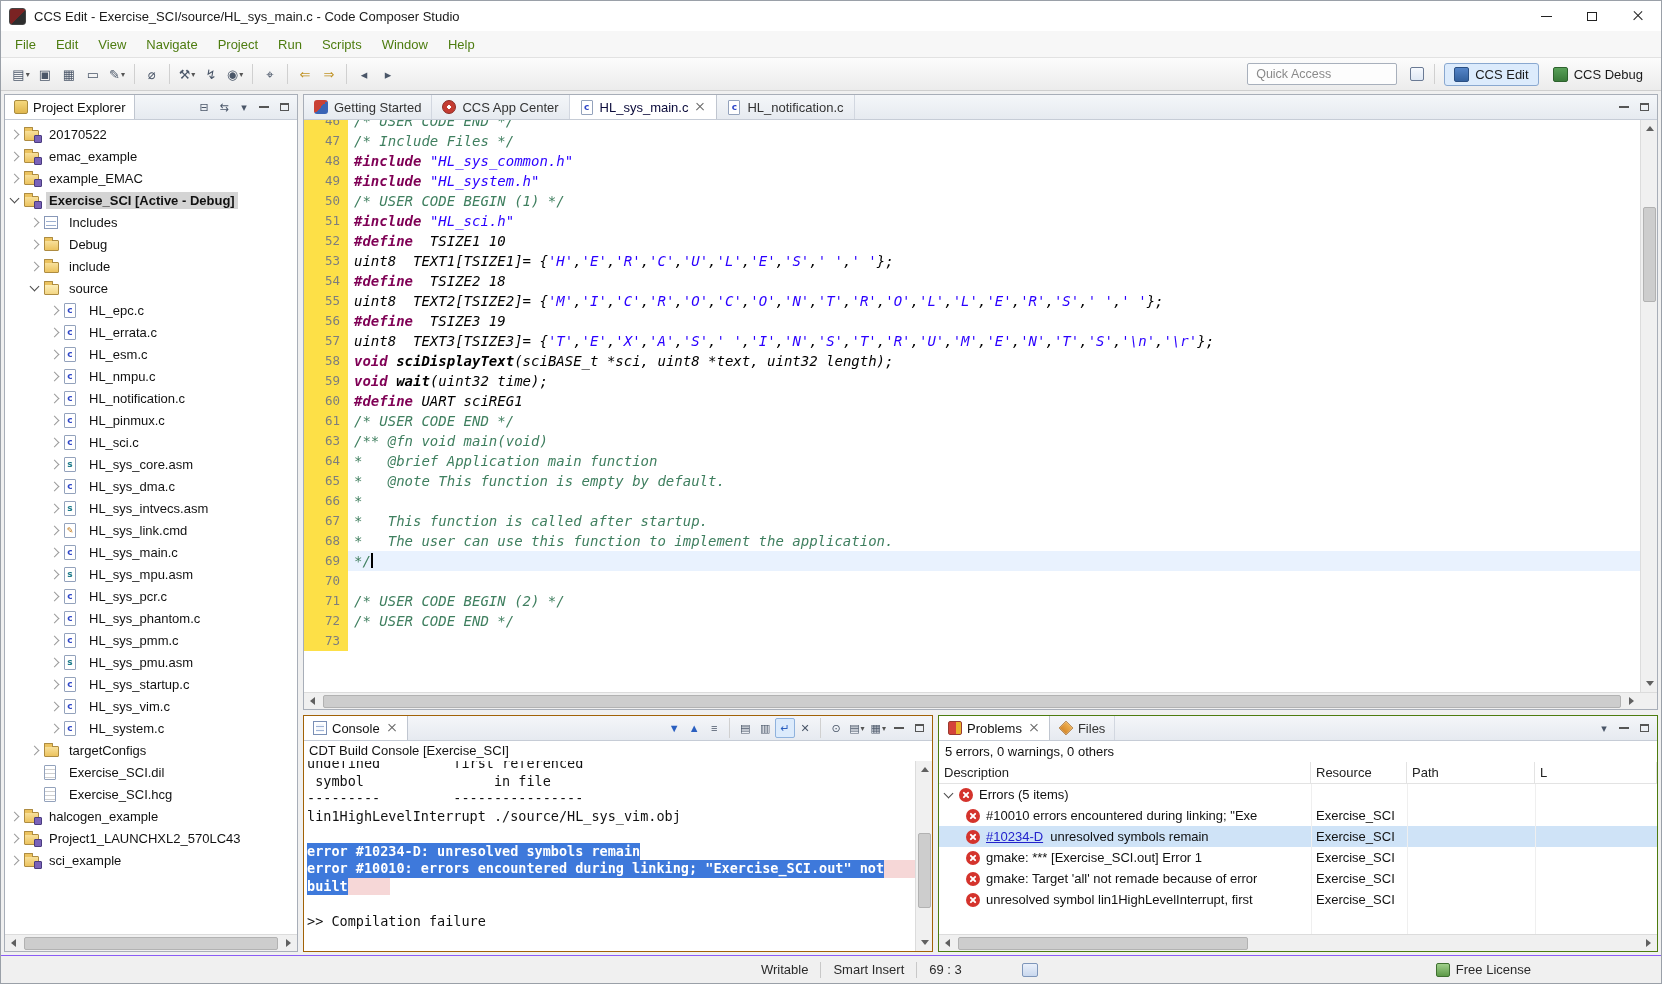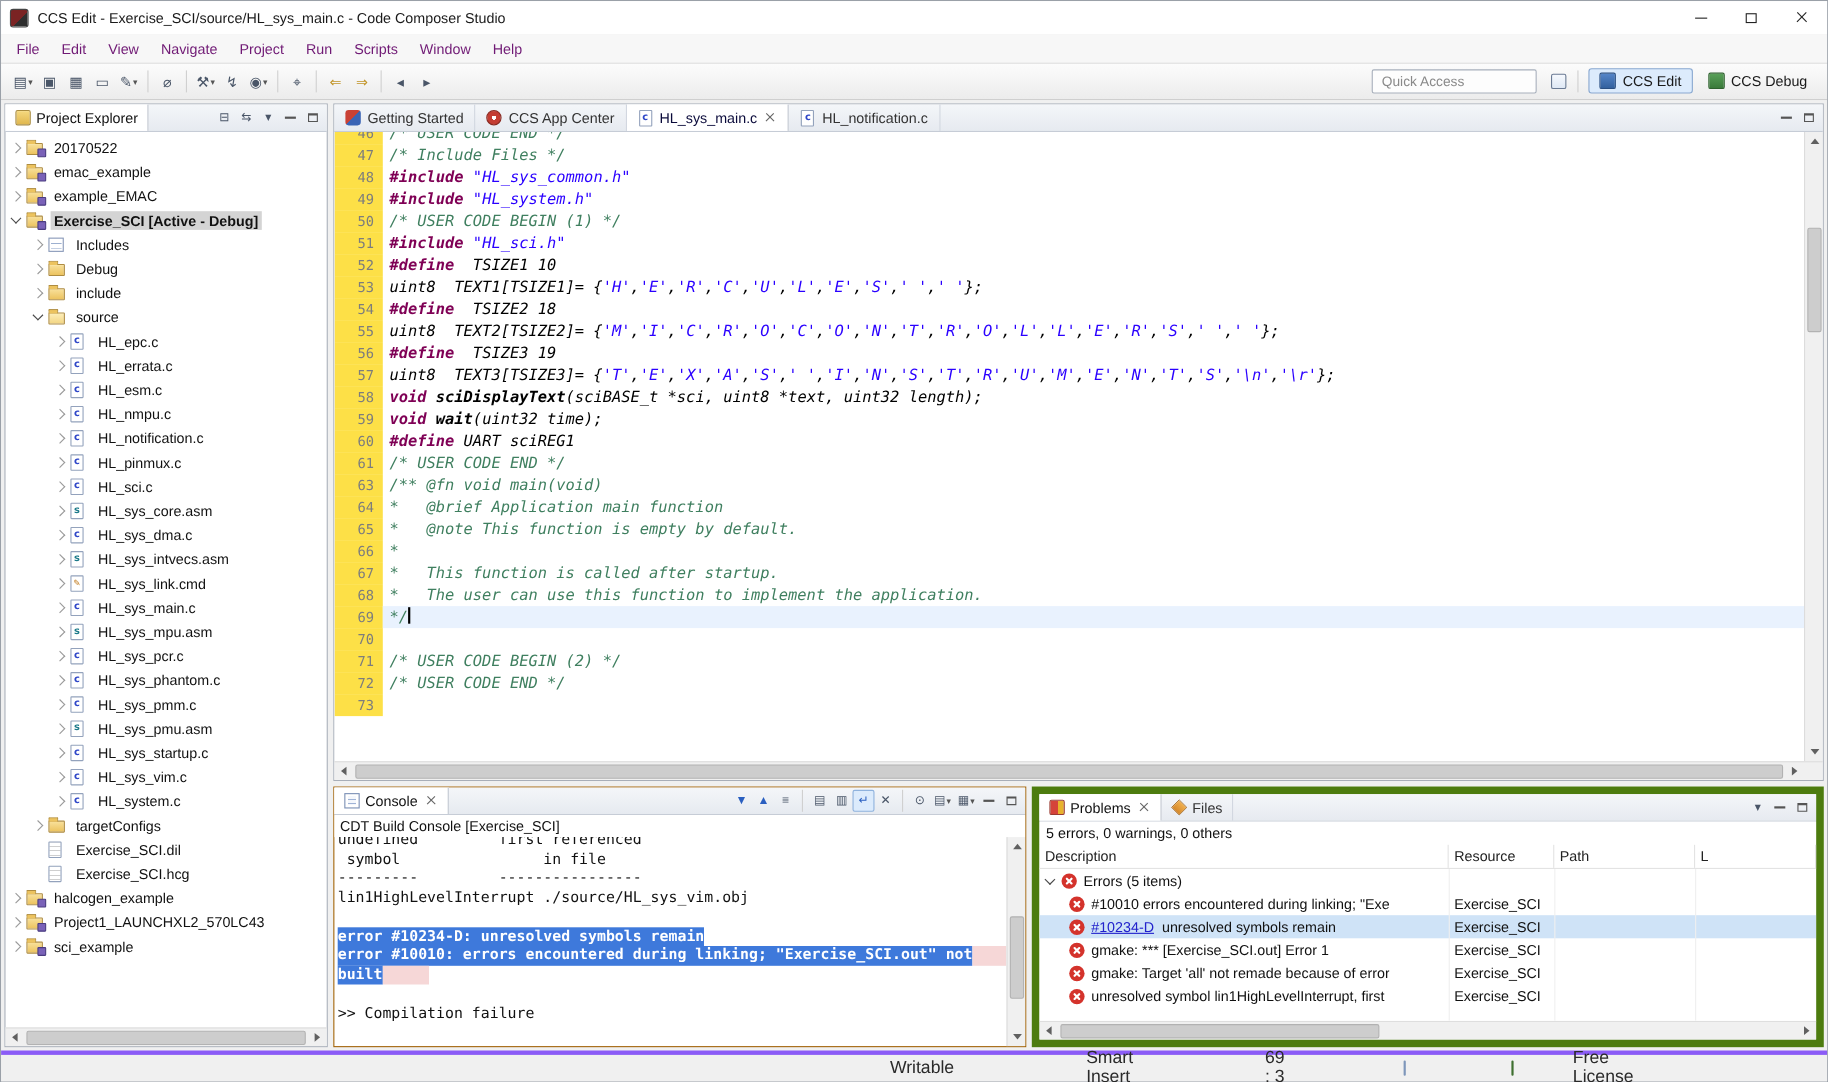--- a/index.html
+++ b/index.html
@@ -15,21 +15,21 @@
   .win-controls { margin-left:auto; display:flex; height:100%; }
   .win-btn { width:46px; height:100%; display:flex; align-items:center; justify-content:center; }
   .wc-min { width:11px; height:1px; background:#222; }
   .wc-max { width:10px; height:9px; border:1px solid #222; }
   .wc-close { width:12px; height:12px; position:relative; }
   .wc-close::before,.wc-close::after { content:''; position:absolute; left:0; right:0; top:5px; height:1.4px; background:#222; }
   .wc-close::before { transform:rotate(45deg); } .wc-close::after { transform:rotate(-45deg); }
 
   
   .menubar { height:26px; flex:0 0 26px; background:#f7f7f7; display:flex; align-items:center; padding-left:4px; }
-  .menu-item { padding:0 10px; font-size:13px; color:#701a75; }
+  .menu-item { padding:0 10px; font-size:13px; color:#4d7c0f; }
   .toolbar { height:34px; flex:0 0 34px; background:linear-gradient(#fcfcfc,#ececec); border-top:1px solid #e2e2e2; border-bottom:1px solid #cfcfcf; display:flex; align-items:center; padding:0 8px; }
   .tb-left { display:flex; align-items:center; }
   .tb-right { margin-left:auto; display:flex; align-items:center; }
   .tb-btn,.tool-btn { height:24px; min-width:24px; padding:0 2px; display:inline-flex; align-items:center; justify-content:center; border:1px solid transparent; border-radius:2px; }
   .tool-btn { height:20px; min-width:20px; }
   .tool-btn.active { background:#dcebfc; border-color:#8fb2dd; }
   .tb-glyph { font-size:13px; line-height:1; }
   .tool-btn .tb-glyph { font-size:11px; }
   .tb-caret { font-size:8px; color:#555; margin-left:1px; }
   .tb-sep { width:1px; height:20px; background:#d0d0d0; margin:0 5px; display:inline-block; }
@@ -41,21 +41,21 @@
   .persp-icon.edit { background:linear-gradient(#5585c8,#33619e); border:1px solid #2a4f82; }
   .persp-icon.debug { background:linear-gradient(#58a058,#3a7a3a); border:1px solid #2e622e; }
 
   
   .main { flex:1; display:flex; padding:3px; min-height:0; background:#f0f0f0; }
   .explorer { width:294px; flex:0 0 294px; display:flex; flex-direction:column; border:1px solid #a8aeb8; background:#fff; min-height:0; }
   .right-col { flex:1; display:flex; flex-direction:column; margin-left:5px; min-width:0; min-height:0; }
   .editor-panel { flex:1; border:1px solid #a8aeb8; background:#fff; display:flex; flex-direction:column; min-height:0; }
   .bottom-row { height:237px; flex:0 0 237px; display:flex; margin-top:5px; min-width:0; }
   .console-panel { width:630px; flex:0 0 630px; border:1px solid #a16207; background:#fff; display:flex; flex-direction:column; min-height:0; }
-  .problems-panel { flex:1; margin-left:5px; border:7px solid #4d7c0f; background:#fff; display:flex; flex-direction:column; min-width:0; }
+  .problems-panel { flex:1; margin-left:5px; border:1px solid #4d7c0f; background:#fff; display:flex; flex-direction:column; min-width:0; }
 
   
   .view-header { height:25px; flex:0 0 25px; background:linear-gradient(#f4f6f9,#e6eaf0); border-bottom:1px solid #c6ccd6; display:flex; align-items:stretch; }
   .view-tab { display:inline-flex; align-items:center; padding:0 9px; font-size:13px; color:#333; border-right:1px solid #d2d7e0; white-space:nowrap; }
   .view-tab.active { background:#fff; color:#111; border-right:1px solid #c0c6d0; }
   .view-tools { margin-left:auto; display:flex; align-items:center; padding-right:3px; }
   .vicon { width:14px; height:14px; margin-right:5px; flex:0 0 14px; }
   .explorer-vicon { background:linear-gradient(#f5d87e,#e0b74e); border:1px solid #a98c3f; border-radius:2px; }
   .console-vicon { background:#f4f7fc; border:1px solid #7a8fb5; background-image:repeating-linear-gradient(180deg,#9fb3d6 0 1px,transparent 1px 4px); background-clip:content-box; padding:2px; }
   .vicon-problems { background:linear-gradient(90deg,#d5433a 0 7px,#e8b22c 7px 14px); border:1px solid #9a3a30; border-radius:2px; }
@@ -137,21 +137,21 @@
   .prow { display:flex; align-items:center; height:21px; font-size:13px; white-space:pre; position:relative; }
   .prow.selected { background:#cfe3f7; }
   .pcell { display:flex; align-items:center; padding:0 5px; height:100%; overflow:hidden; flex-shrink:0; }
   .err-icon { width:14px; height:14px; flex:0 0 14px; border-radius:50%; background:#d4332c; position:relative; margin-right:6px; }
   .err-icon::before,.err-icon::after { content:''; position:absolute; left:3px; right:3px; top:6px; height:2px; background:#fff; border-radius:1px; }
   .err-icon::before { transform:rotate(45deg); } .err-icon::after { transform:rotate(-45deg); }
   .plink { color:#2222cc; text-decoration:underline; }
   .ptext { overflow:hidden; white-space:pre; }
 
   
-  .statusbar { height:28px; flex:0 0 28px; border-top:4px solid #8b5cf6; background:#f0f0f0; display:flex; align-items:center; font-size:16px; color:#2a2a2a;gap:48px; }
+  .statusbar { height:28px; flex:0 0 28px; border-top:1px solid #8b5cf6; background:#f0f0f0; display:flex; align-items:center; font-size:13px; color:#2a2a2a; }
   .sb-spacer { width:760px; flex:0 0 760px; }
   .sb-sep { width:1px; height:16px; background:#c8c8c8; margin:0 12px; }
   .sb-icon { width:16px; height:14px; margin-left:60px; background:linear-gradient(#eaf0fa,#c9d8ee); border:1px solid #7e96ba; border-radius:2px; }
   .sb-icon.license { width:14px; height:14px; margin:0 6px 0 0; background:linear-gradient(#9fd08a,#5d9a48); border:1px solid #3f7030; }
   .sb-flex { flex:1; }
   .sb-endpad { width:130px; flex:0 0 130px; }
 </style>
 </head>
 <body>
 

